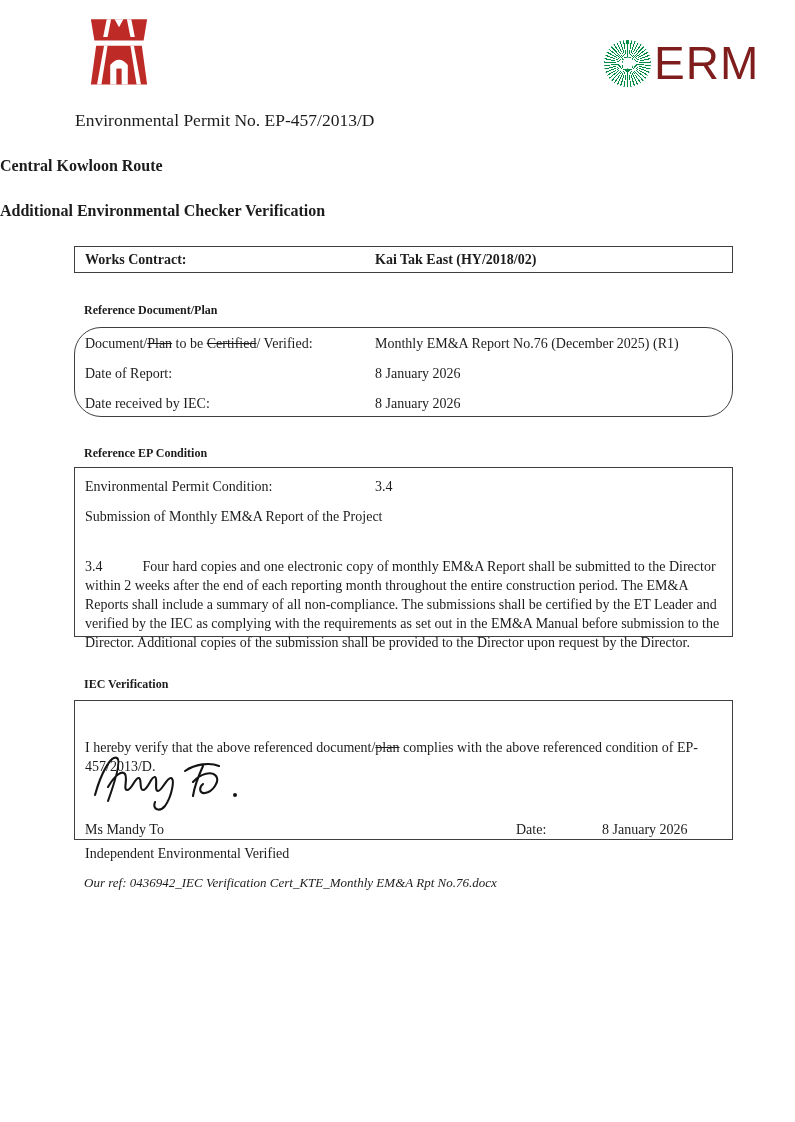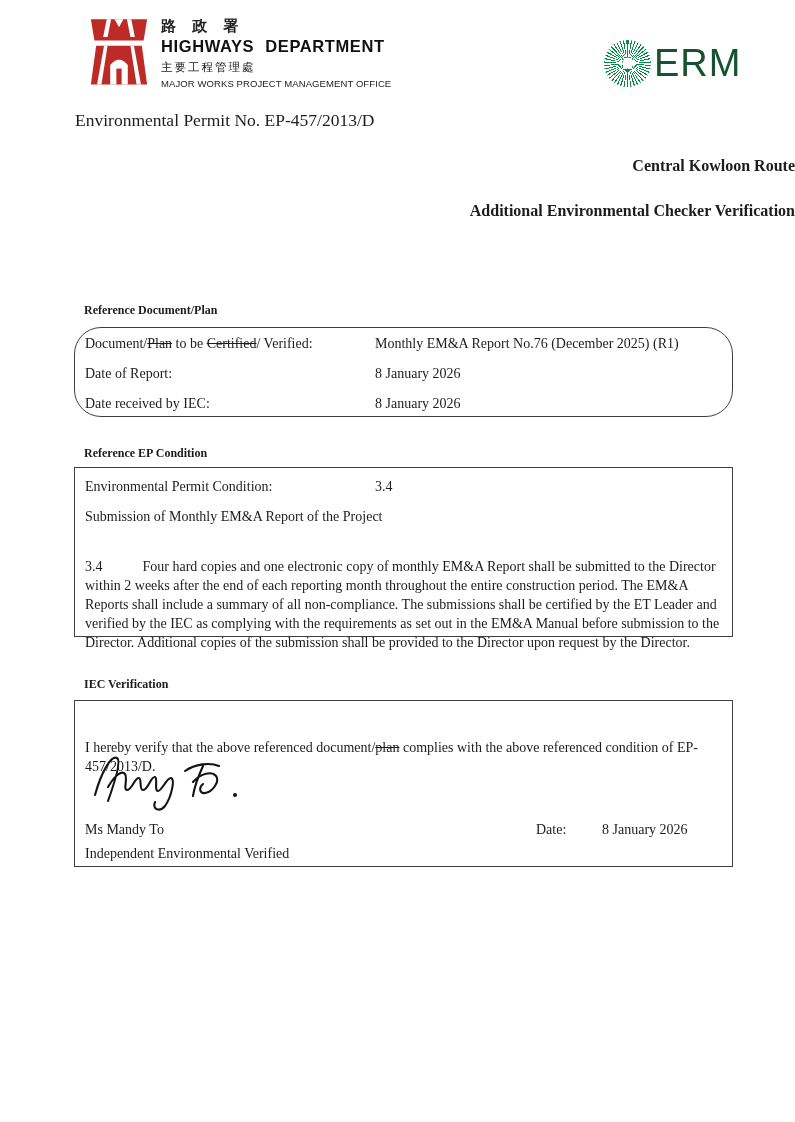--- a/index.html
+++ b/index.html
@@ -14,45 +14,45 @@
   .hyd-text{margin-left:13px;padding-top:2px;font-family:"Liberation Sans",sans-serif;}
   .hyd-zh-name{font-size:15px;font-weight:bold;letter-spacing:6px;color:#222;}
   .hyd-en-name{font-size:16.5px;font-weight:bold;letter-spacing:0.6px;word-spacing:6px;color:#111;margin-top:1px;}
   .hyd-zh-office{font-size:11.5px;letter-spacing:2px;color:#222;margin-top:4px;}
   .hyd-en-office{font-size:9.5px;letter-spacing:0.1px;color:#222;margin-top:3px;}
   .erm-block{position:absolute;left:604px;top:39px;display:flex;align-items:center;height:48px;}
   .erm-icon{width:47px;height:47px;border-radius:50%;position:relative;flex:0 0 auto;
     background:repeating-conic-gradient(#008c42 0deg 3deg,#ffffff 3deg 8.5deg);}
   .erm-icon::before{content:"";position:absolute;left:50%;top:50%;width:11px;height:11px;
     transform:translate(-50%,-50%);background:#fff;border-radius:50%;}
-  .erm-wordmark{font-family:"Liberation Sans",sans-serif;font-size:38px;font-weight:500;
-    letter-spacing:1px;color:#14532d;margin-left:3px;line-height:1;}
+  .erm-wordmark{font-family:"Liberation Sans",sans-serif;font-size:46px;font-weight:500;
+    letter-spacing:1px;color:#7f1d1d;margin-left:3px;line-height:1;}
   
   .permit-title{position:absolute;left:75px;top:110px;font-size:17.5px;font-weight:normal;}
-  .center-title{position:absolute;left:0;width:795px;text-align:right;font-size:16px;font-weight:bold;}
+  .center-title{position:absolute;left:0;width:795px;text-align:left;font-size:16px;font-weight:bold;}
   .project-title{top:157px;}
   .doc-title{top:202px;}
   
   .box{position:absolute;left:74px;width:659px;border:1px solid #3f3f3f;box-sizing:border-box;}
   .works-box{top:246px;height:27px;}
   .refdoc-box{top:327px;height:90px;border-radius:27px;}
   .ep-box{top:467px;height:170px;text-decoration:underline;}
-  .iec-box{top:700px;height:167px;}
+  .iec-box{top:700px;height:140px;}
   .section-heading{position:absolute;left:84px;font-size:12px;font-weight:bold;}
   .h-refdoc{top:303px;}
   .h-ep{top:446px;}
   .h-iec{top:677px;}
   .row{position:absolute;left:0;width:100%;font-size:14px;}
   .row .lbl{position:absolute;left:10px;white-space:nowrap;}
   .row .val{position:absolute;left:300px;white-space:nowrap;}
   .bold{font-weight:bold;}
   .strike{text-decoration:line-through;}
   .para{position:absolute;left:10px;right:9px;font-size:14px;line-height:19px;text-align:left;margin-top:29px;}
   .clause-tab{display:inline-block;width:40px;}
-  .date-lbl{position:absolute;left:461px;white-space:nowrap;}
+  .date-lbl{position:absolute;left:441px;white-space:nowrap;}
   .date-val{position:absolute;left:527px;white-space:nowrap;}
   .signature{position:absolute;left:14px;top:48px;width:185px;height:62px;}
   .our-ref{position:absolute;left:84px;top:875px;font-size:13px;font-style:italic;}
 </style>
 </head>
 <body>
 
 <div class="page">
 
   <div class="hyd-block">
@@ -60,37 +60,37 @@
       <path d="M1,3 L65,3 L61,27 L5,27 Z" fill="#be2b26"></path>
       <path d="M19,3 L24,3 L20,23 L15,23 Z" fill="#ffffff"></path>
       <path d="M42,3 L47,3 L51,23 L46,23 Z" fill="#ffffff"></path>
       <path d="M28,3 L38,3 L33,12 Z" fill="#ffffff"></path>
       <path d="M7,33 L59,33 L65,77 L1,77 Z" fill="#be2b26"></path>
       <path d="M16,33 L20,33 L13,77 L8,77 Z" fill="#ffffff"></path>
       <path d="M46,33 L50,33 L58,77 L53,77 Z" fill="#ffffff"></path>
       <path d="M23,77 L23,55 Q33,43 43,55 L43,77 Z" fill="#ffffff"></path>
       <rect x="30" y="59" width="6" height="18" fill="#be2b26"></rect>
     </svg>
-    <div class="hyd-text">
-      <div class="hyd-zh-name">路 政 署</div>
-      <div class="hyd-en-name">HIGHWAYS DEPARTMENT</div>
-      <div class="hyd-zh-office">主要工程管理處</div>
-      <div class="hyd-en-office">MAJOR WORKS PROJECT MANAGEMENT OFFICE</div>
-    </div>
   </div>
 
   <div class="erm-block">
     <div class="erm-icon"></div>
     <div class="erm-wordmark">ERM</div>
   </div>
 
   <div class="permit-title">Environmental Permit No. EP-457/2013/D</div>
   <div class="center-title project-title">Central Kowloon Route</div>
   <div class="center-title doc-title">Additional Environmental Checker Verification</div>
 
+  <div class="box works-box">
+    <div class="row" style="top:5px;">
+      <span class="lbl bold">Works Contract:</span>
+      <span class="val bold">Kai Tak East (HY/2018/02)</span>
+    </div>
+  </div>
 
   <div class="section-heading h-refdoc">Reference Document/Plan</div>
   <div class="box refdoc-box">
     <div class="row" style="top:8px;">
       <span class="lbl"><span>Document/</span><span class="strike">Plan</span><span> to be </span><span class="strike">Certified</span><span>/ Verified:</span></span>
       <span class="val">Monthly EM&amp;A Report No.76 (December 2025) (R1)</span>
     </div>
     <div class="row" style="top:38px;">
       <span class="lbl">Date of Report:</span>
       <span class="val">8 January 2026</span>
@@ -128,14 +128,15 @@
     <div class="row" style="top:121px;">
       <span class="lbl">Ms Mandy To</span>
       <span class="date-lbl">Date:</span>
       <span class="date-val">8 January 2026</span>
     </div>
     <div class="row" style="top:145px;">
       <span class="lbl">Independent Environmental Verified</span>
     </div>
   </div>
 
+  <div class="our-ref">Our ref: 0436942_IEC Verification Cert_KTE_Monthly EM&amp;A Rpt No.76.docx</div>
 
 </div>
 
 </body></html>

